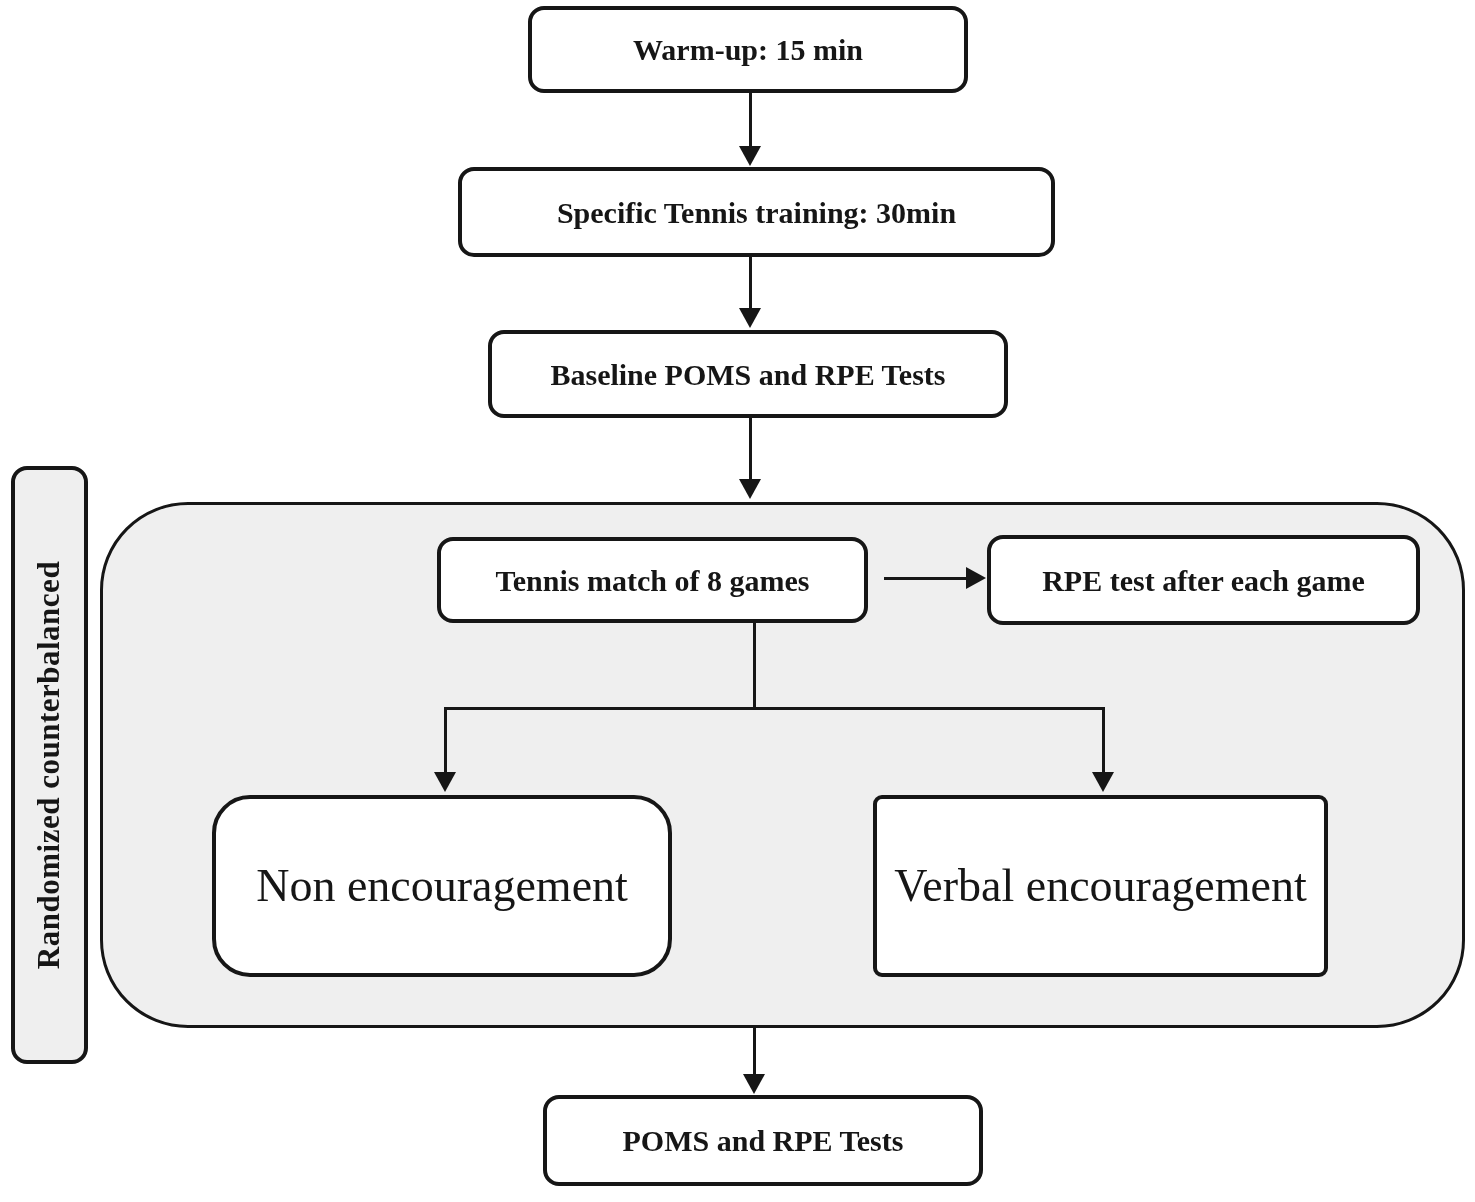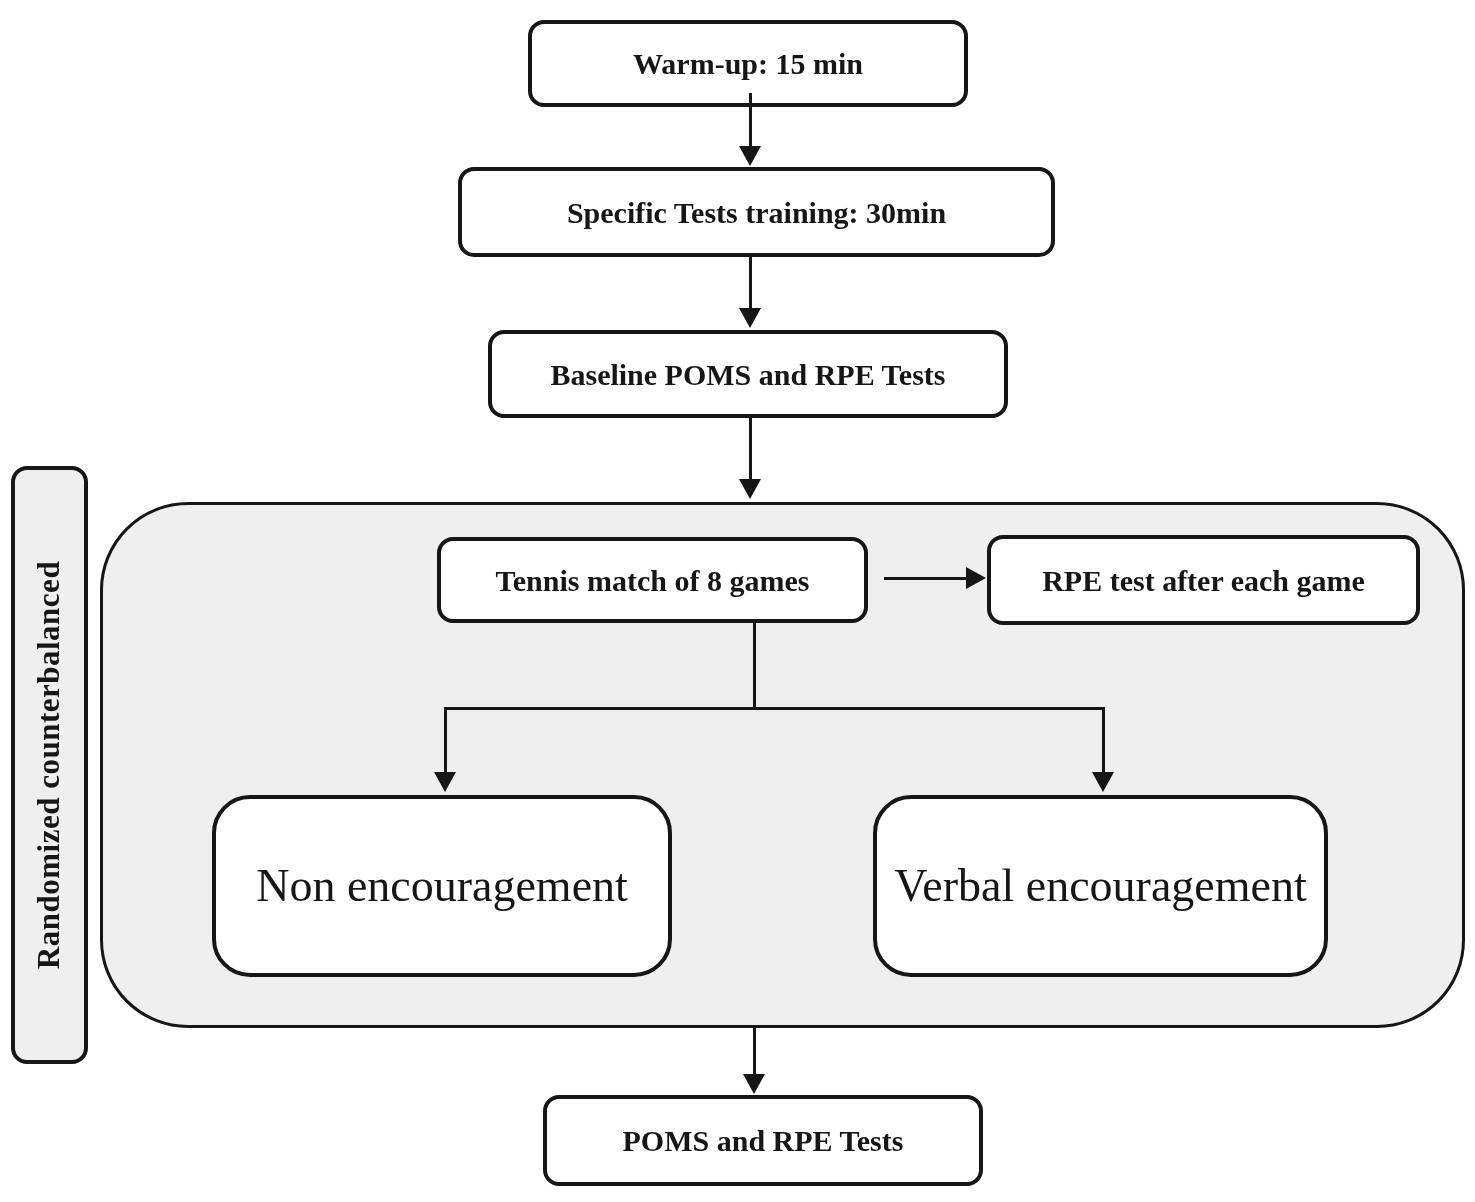--- a/index.html
+++ b/index.html
@@ -83,45 +83,45 @@
 <body>
 
 <div class="canvas">
 
   <div class="side-label">
     <span class="vtext">Randomized counterbalanced</span>
   </div>
 
   <div class="phase-container"></div>
 
-  <div class="node" style="left:528px; top:20px; width:440px; height:87px;">
+  <div class="node" style="left:528px; top:6px; width:440px; height:87px;">
     <span>Warm-up: 15 min</span>
   </div>
 
   <div class="node" style="left:458px; top:167px; width:597px; height:90px;">
-    <span>Specific Tests training: 30min</span>
+    <span>Specific Tennis training: 30min</span>
   </div>
 
   <div class="node" style="left:488px; top:330px; width:520px; height:88px;">
     <span>Baseline POMS and RPE Tests</span>
   </div>
 
   <div class="node" style="left:437px; top:537px; width:431px; height:86px;">
     <span>Tennis match of 8 games</span>
   </div>
 
   <div class="node" style="left:987px; top:535px; width:433px; height:90px;justify-content:center;">
     <span>RPE test after each game</span>
   </div>
 
   <div class="node big" style="left:212px; top:795px; width:460px; height:182px;">
     <span>Non encouragement</span>
   </div>
 
-  <div class="node big" style="left:873px; top:795px; width:455px; height:182px;">
+  <div class="node big" style="left:873px; top:795px; width:455px; height:182px;border-radius:9px;">
     <span>Verbal encouragement</span>
   </div>
 
   <div class="node" style="left:543px; top:1095px; width:440px; height:91px;">
     <span>POMS and RPE Tests</span>
   </div>
 
   <div class="v-line" style="left:749px; top:93px; height:55px;"></div>
   <div class="head-down" style="left:739px; top:146px;"></div>
 

